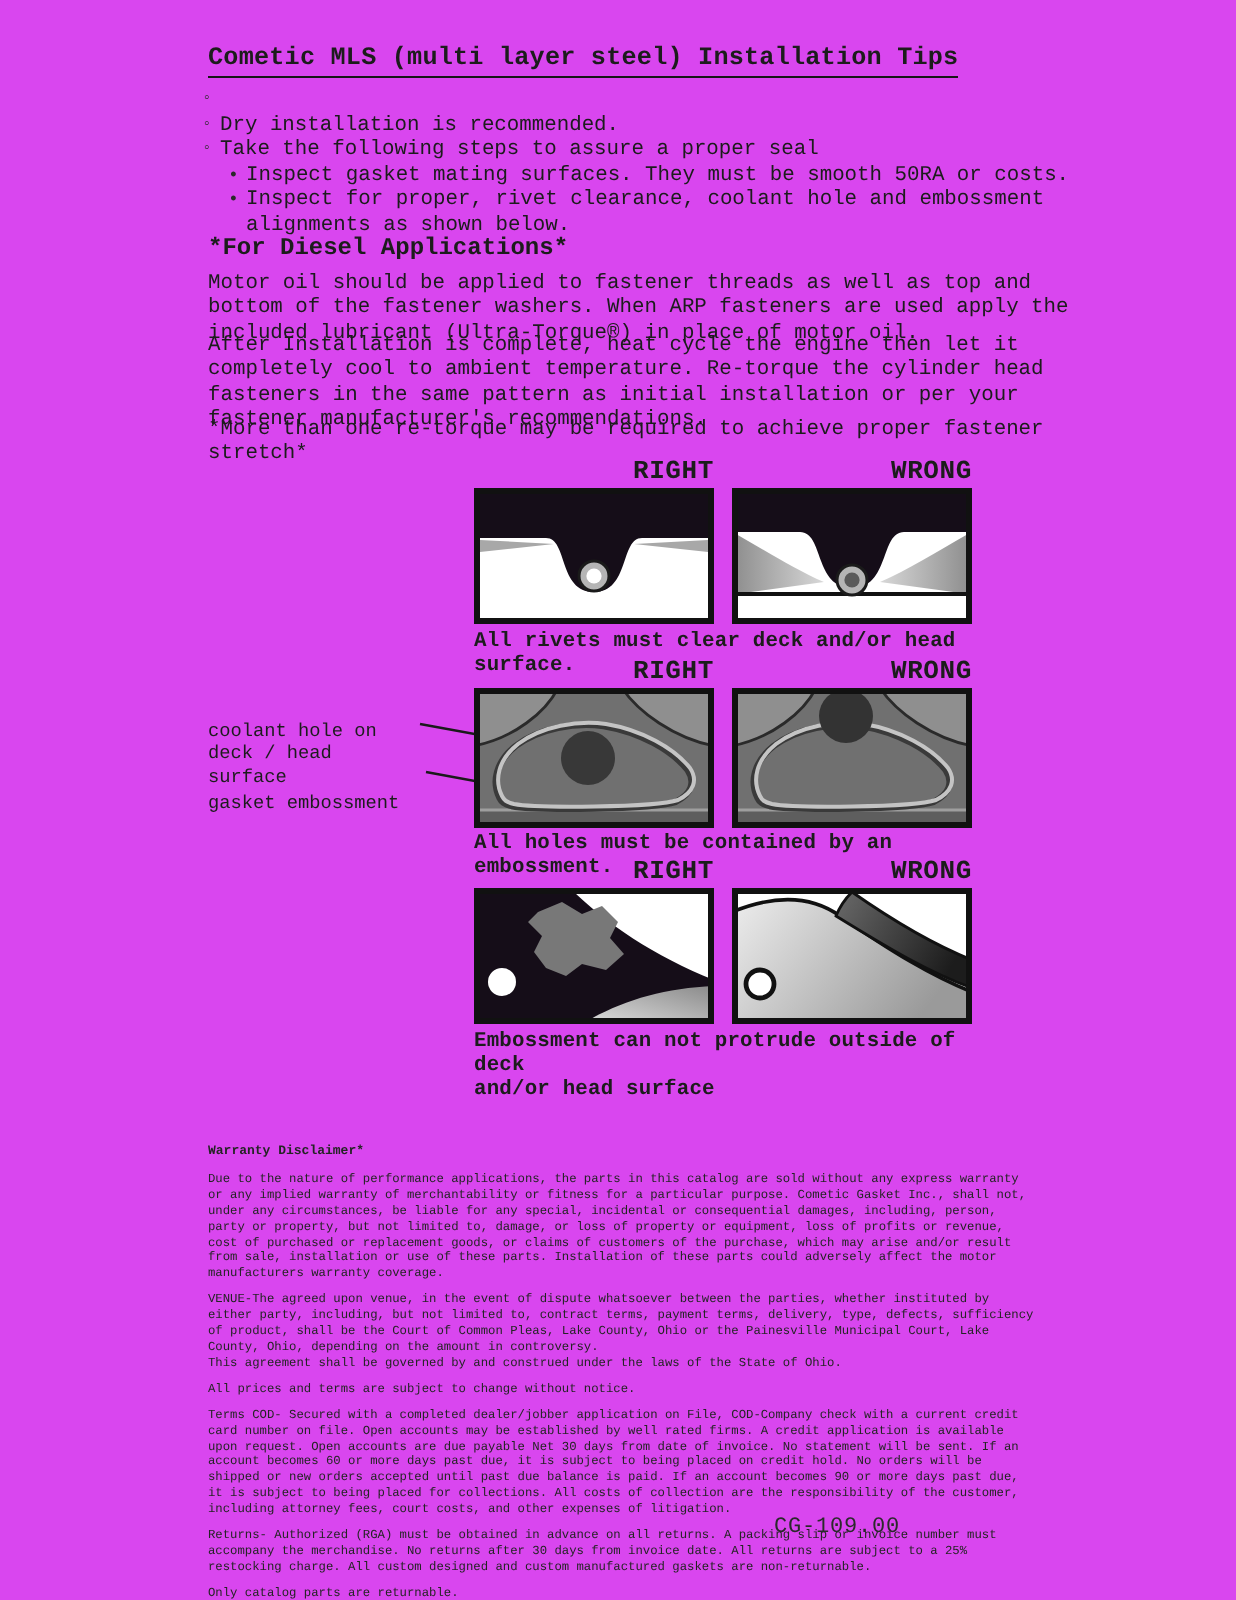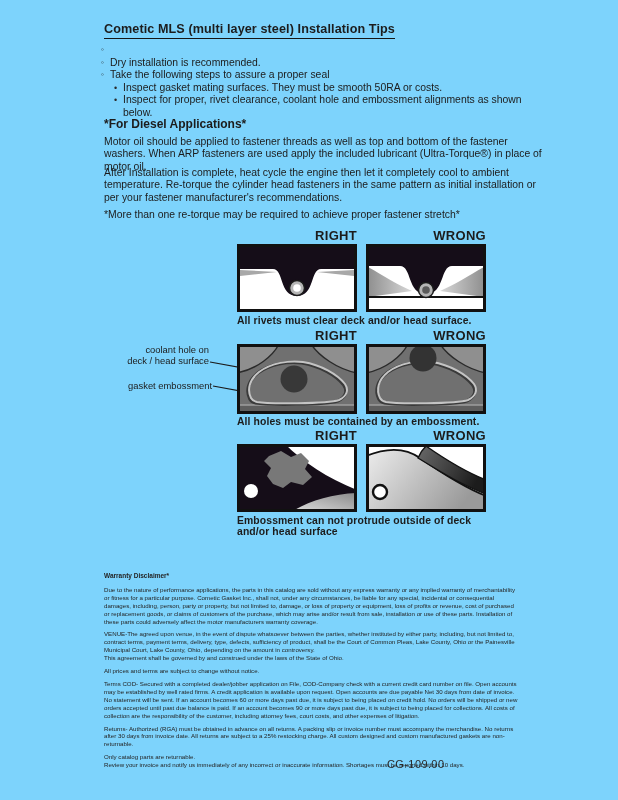--- a/index.html
+++ b/index.html
@@ -1,18 +1,18 @@
 <!DOCTYPE html>
 <html><head>
 <meta charset="utf-8">
 <style>
   html,body{margin:0;padding:0;background:#ffffff;}
   .page{
-    position:relative;width:618px;height:800px;background:#7dd3fc;
-    font-family:Liberation Sans, sans-serif;color:#1c1c1c;overflow:hidden;
+    position:relative;width:618px;height:800px;background:#d946ef;
+    font-family:Liberation Mono, monospace;color:#1c1c1c;overflow:hidden;
   }
   .abs{position:absolute;}
   .title{
     left:104px;top:22px;font-size:12.6px;font-weight:bold;
     border-bottom:1.6px solid #151515;padding-bottom:2px;letter-spacing:.1px;
   }
   .bullets{left:101px;top:44px;width:448px;font-size:10.4px;line-height:12.6px;}
   .b-row{display:flex;}
   .b-mark{width:9px;flex:0 0 9px;font-size:8px;line-height:12.6px;color:#2a2a2a;}
   .sub .b-mark{margin-left:13px;font-size:9px;}
@@ -24,21 +24,21 @@
   .dlabels{display:flex;}
   .dlabels span{width:120px;text-align:right;font-size:13px;font-weight:bold;letter-spacing:.3px;}
   .dlabels span + span{margin-left:9px;}
   .dpanels{display:flex;margin-top:1px;}
   .dpanels svg + svg{margin-left:9px;}
   .dcap{font-size:10.4px;font-weight:bold;margin-top:3px;letter-spacing:.1px;}
   .pre{white-space:pre-line;}
   .diag1{left:237px;top:228px;width:260px;}
   .diag2{left:104px;top:328px;width:385px;height:102px;}
   .diag2-inner{position:absolute;left:133px;top:0;width:252px;}
-  .sidelabel{position:absolute;text-align:right;font-size:9.4px;line-height:11.4px;color:#1c1c1c;}
+  .sidelabel{position:absolute;text-align:left;font-size:9.4px;line-height:11.4px;color:#1c1c1c;margin-top:16px;}
   .lbl-coolant{left:0;top:16px;width:105px;}
   .lbl-emboss{left:0;top:52px;width:108px;}
   .leader{position:absolute;left:0;top:0;pointer-events:none;}
   .diag2 .dcap{position:absolute;left:133px;top:88px;margin:0;}
   .diag3{left:237px;top:428px;width:260px;}
   .warranty{left:104px;top:572px;width:416px;font-size:6.15px;line-height:7.9px;color:#242424;}
   .warranty h4{font-size:6.5px;margin:0 0 6px 0;}
   .warranty p{margin:0 0 5px 0;}
   .footer{left:387px;top:758px;font-size:11px;color:#2a2a2a;letter-spacing:.4px;}
 </style>

